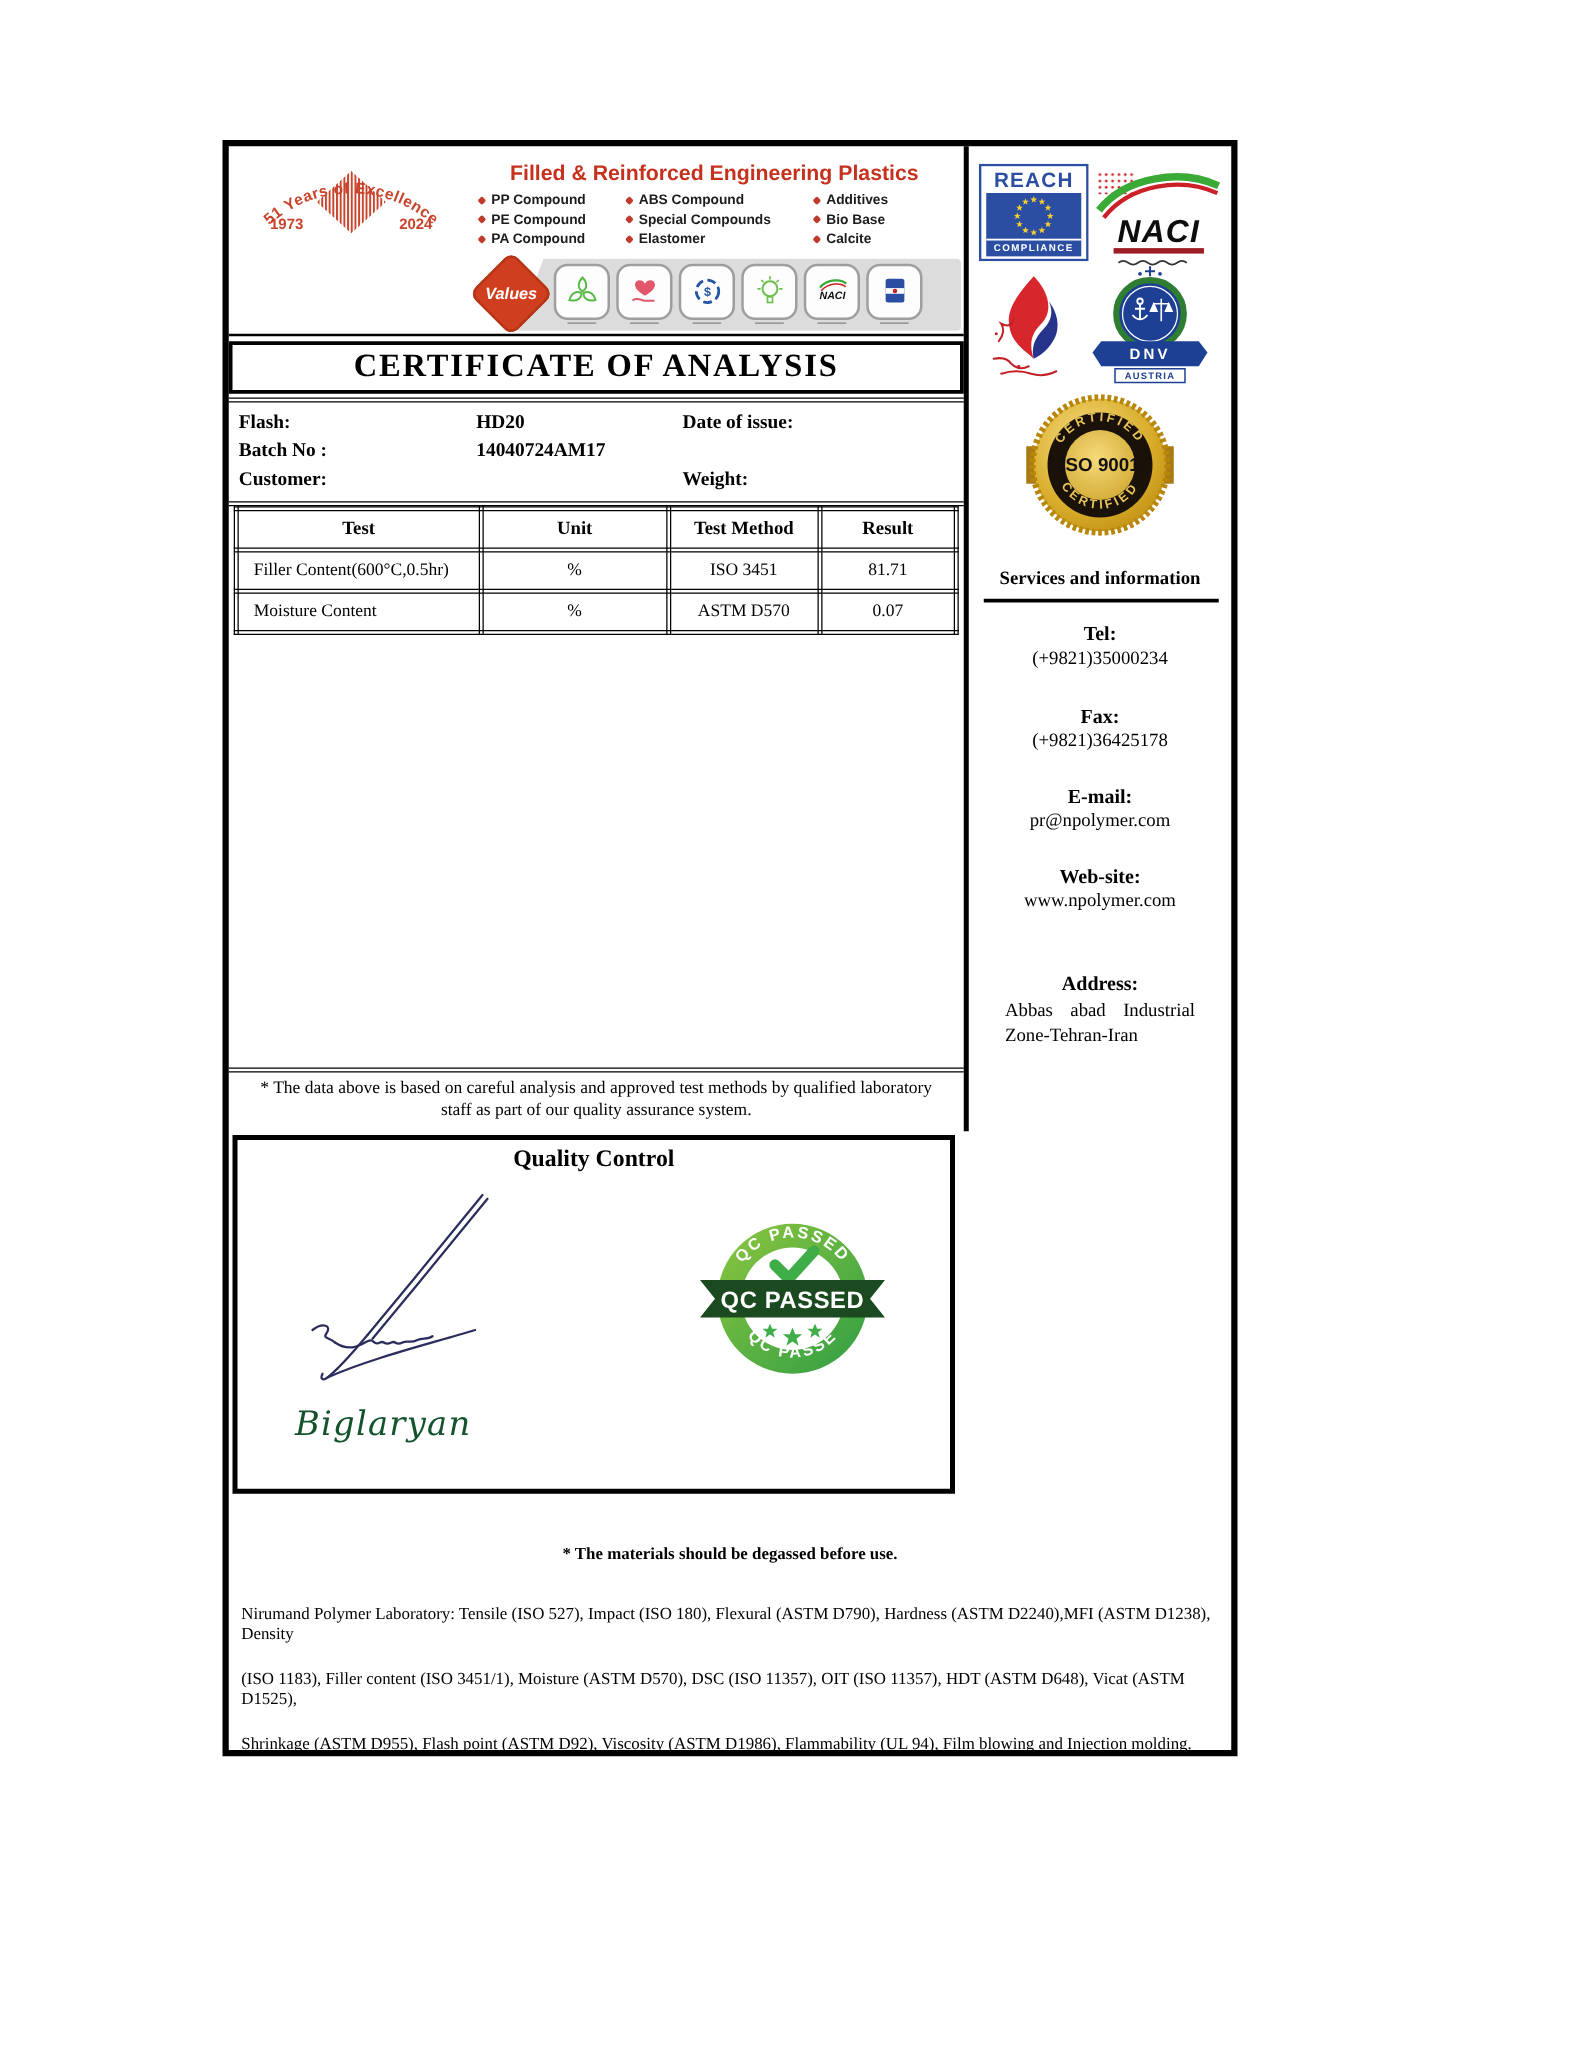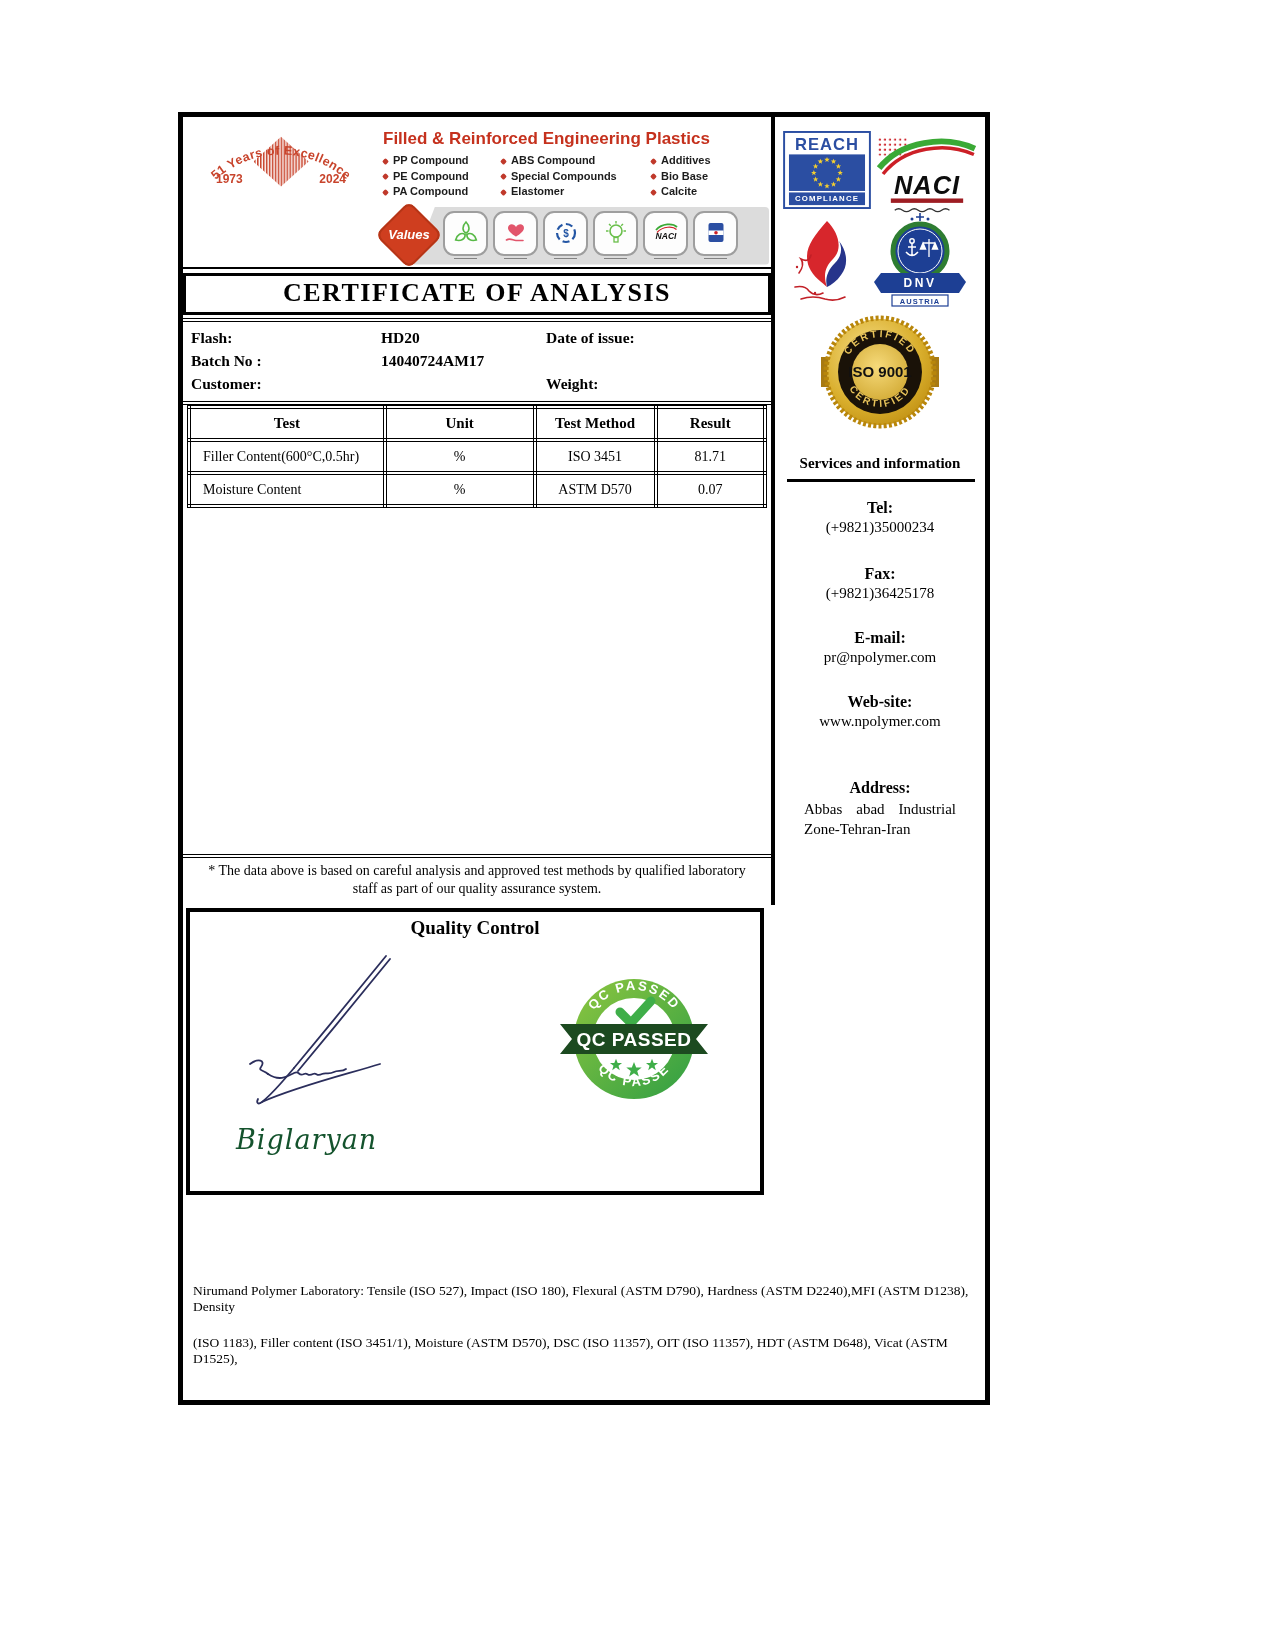--- a/index.html
+++ b/index.html
@@ -27,21 +27,21 @@
   .spacer{flex:1;}
   .footnote{border-top:4px double #000;text-align:center;font-size:14px;
             padding:4px 16px 7px;line-height:1.3;}
 
   
   .nlogo{position:absolute;left:12px;top:10px;width:172px;}
   .nlogo svg{display:block;margin:0 auto;}
   .ncompany{text-align:center;font-family:"Liberation Sans",sans-serif;font-weight:800;
             font-size:27px;line-height:25px;color:#e2571f;letter-spacing:0.5px;}
   .pbanner{position:absolute;left:200px;top:12px;width:386px;font-family:"Liberation Sans",sans-serif;}
-  .pl-title{font-weight:800;font-size:17px;color:#c5311d;}
+  .pl-title{font-weight:800;font-size:17px;color:#c5311d;margin-left:25px;}
   .pl-cols{display:flex;margin-top:4px;font-weight:700;font-size:11px;color:#1c1c1c;}
   .pl-col{line-height:15.5px;}
   .pl-col.w1{width:118px;} .pl-col.w2{width:150px;} .pl-col.w3{width:92px;}
   .blt{display:inline-block;width:5px;height:5px;background:#c0392b;border-radius:1.5px;
        transform:rotate(45deg);margin-right:5px;vertical-align:middle;}
   .values-strip{position:relative;margin-top:5px;height:62px;}
   .vband{position:absolute;left:16px;right:0;top:2px;bottom:2px;background:#dcdcdc;
          clip-path:polygon(36px 0,100% 0,100% 100%,14px 100%);border-radius:4px;}
   .vdiamond{position:absolute;left:2px;top:6px;width:48px;height:48px;background:#cf3e1f;
             transform:rotate(45deg);border-radius:8px;box-shadow:inset 0 0 0 2px #b53517;}
@@ -384,17 +384,19 @@
       <div class="contact" style="top:576px">
         <div class="clabel">Web-site:</div>
         <div class="cvalue">www.npolymer.com</div>
       </div>
       <div class="contact addr" style="top:662px">
         <div class="clabel">Address:</div>
         <div class="cvalue">Abbas abad Industrial Zone-Tehran-Iran</div>
       </div>
     </div>
 
+    <div class="degassed">* The materials should be degassed before use.</div>
     <div class="lab l1">Nirumand Polymer Laboratory: Tensile (ISO 527), Impact (ISO 180), Flexural (ASTM D790), Hardness (ASTM D2240),MFI (ASTM D1238), Density</div>
     <div class="lab l2">(ISO 1183), Filler content (ISO 3451/1), Moisture (ASTM D570), DSC (ISO 11357), OIT (ISO 11357), HDT (ASTM D648), Vicat (ASTM D1525),</div>
+    <div class="lab l3">Shrinkage (ASTM D955), Flash point (ASTM D92), Viscosity (ASTM D1986), Flammability (UL 94), Film blowing and Injection molding.</div>
 
   </div>
 </div>
 
 </body></html>

